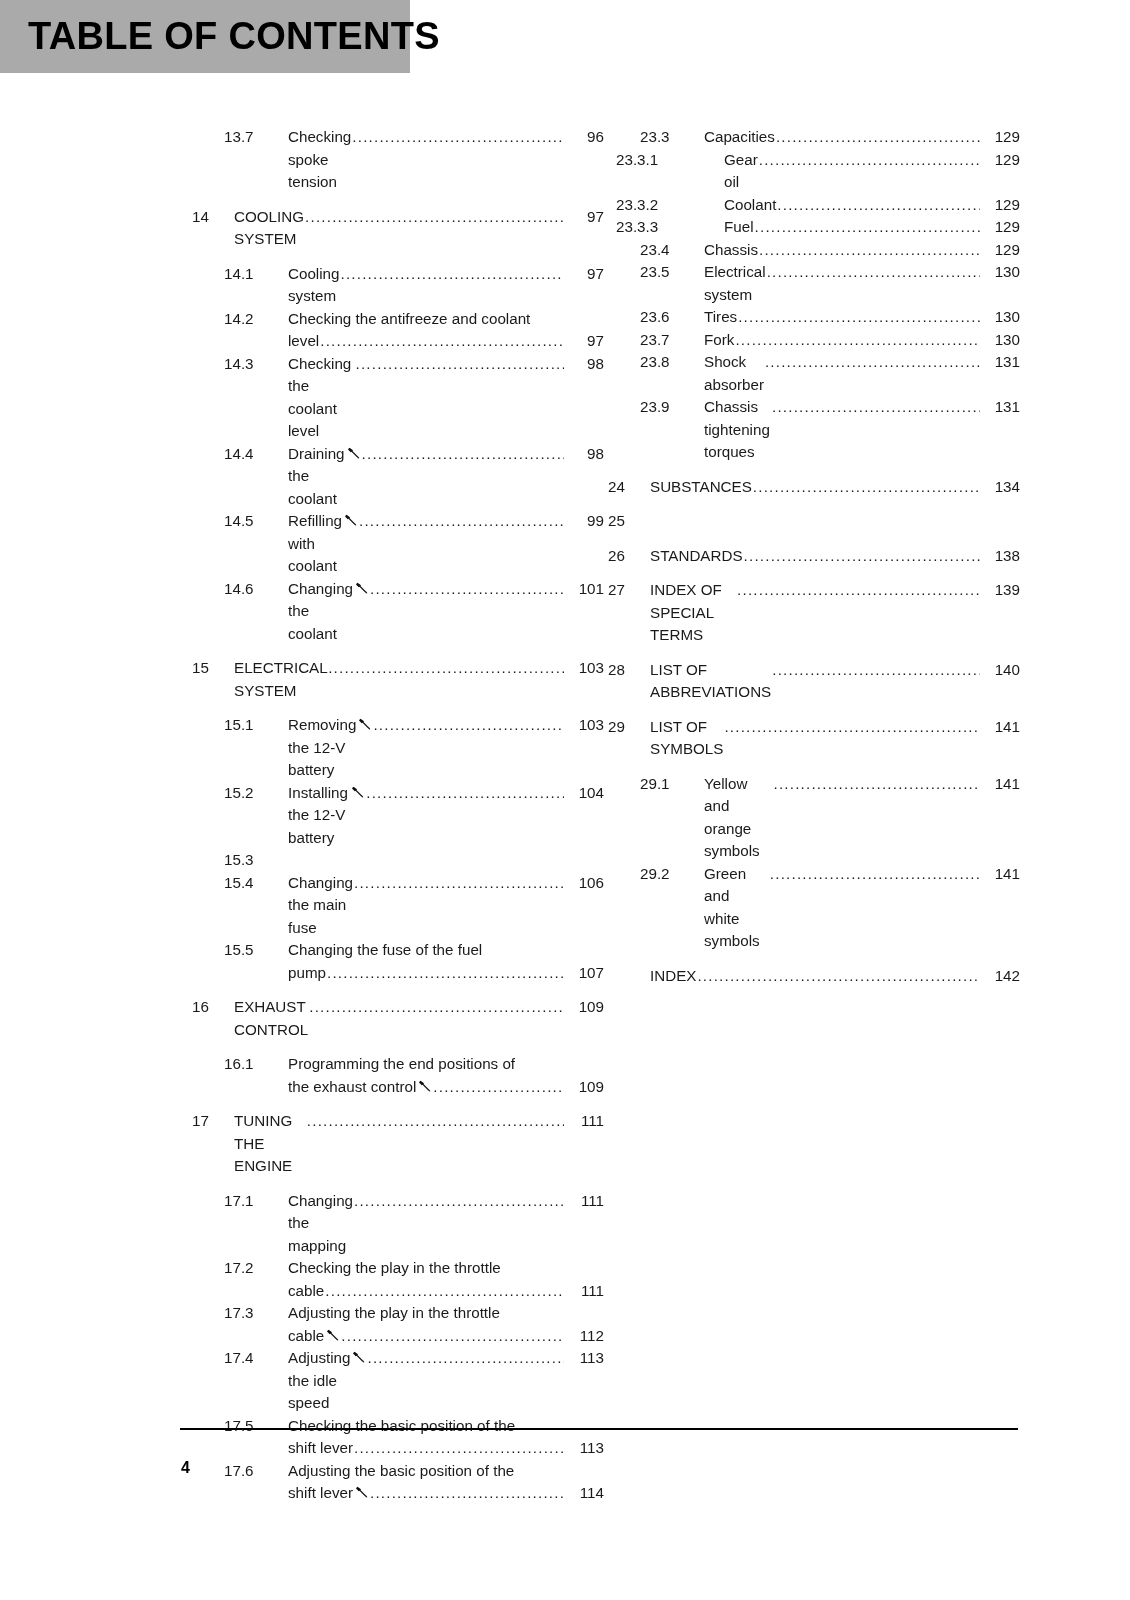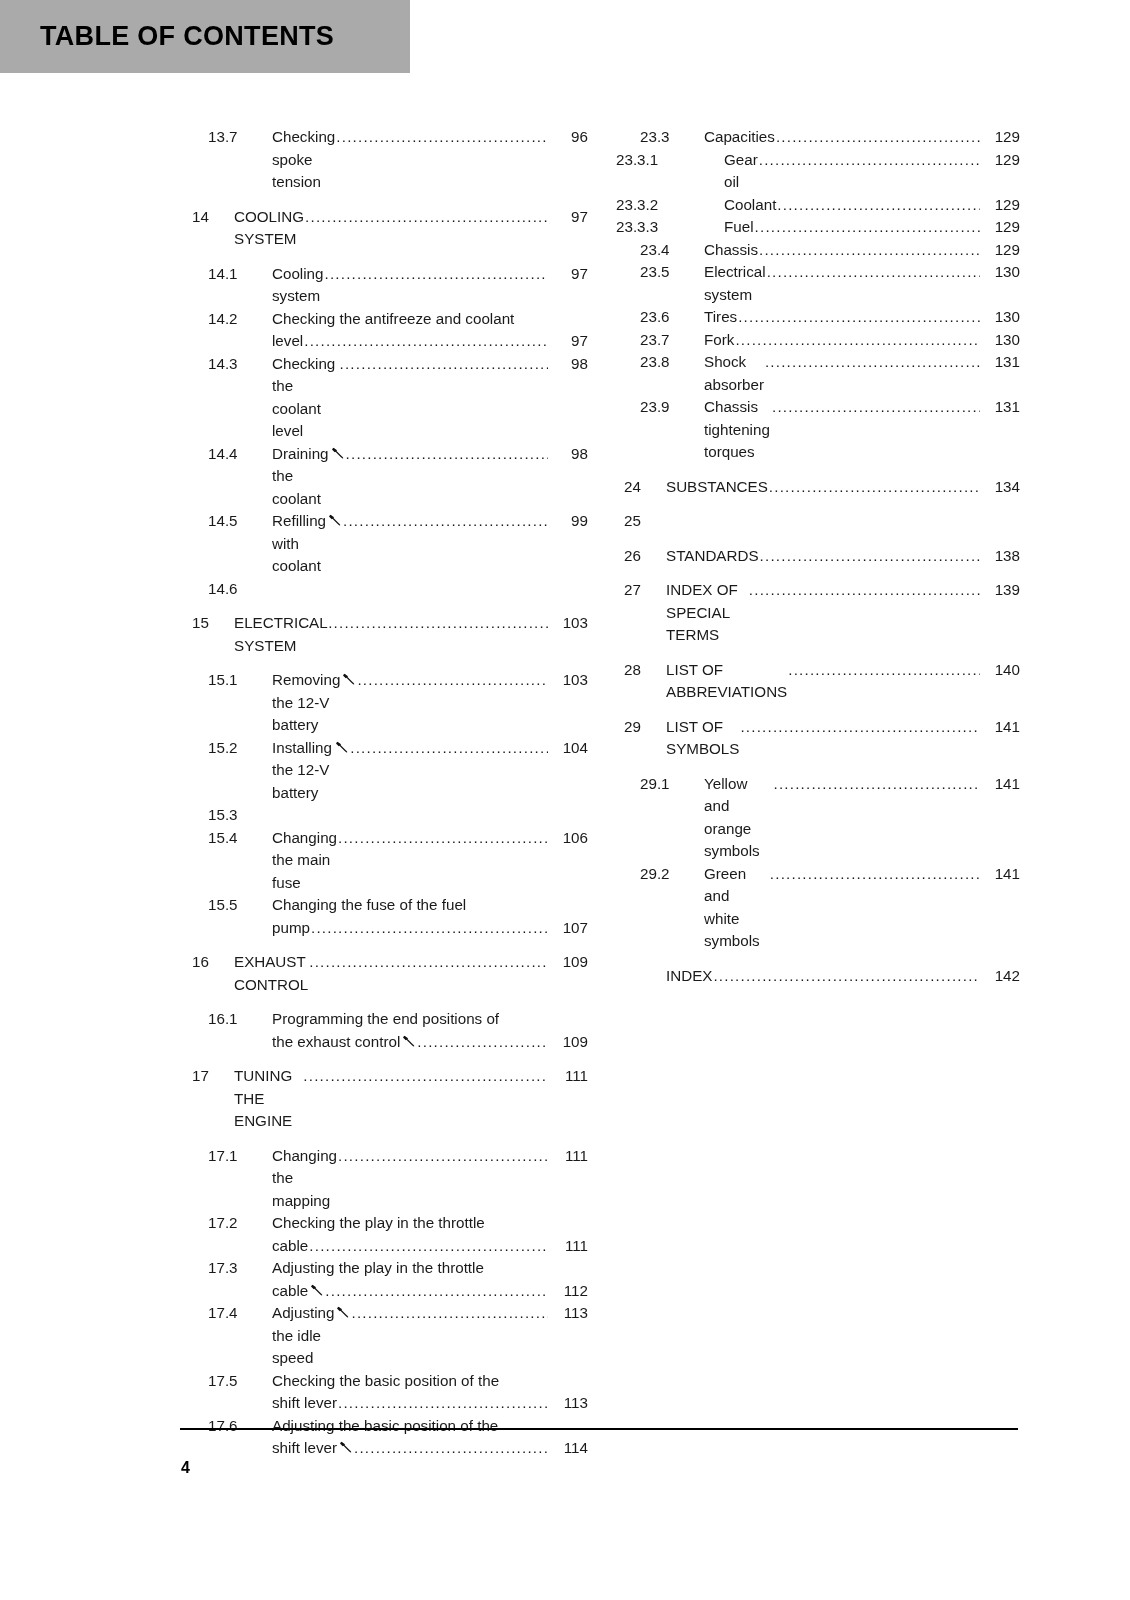--- a/index.html
+++ b/index.html
@@ -21,60 +21,60 @@
     position: absolute;
     left: 0;
     top: 0;
     width: 410px;
     height: 73px;
     background: #aaaaaa;
     display: flex;
     align-items: center;
   }
   .header-title {
-    font-size: 27px;
+    font-size: 38px;
     font-weight: bold;
     letter-spacing: 0.3px;
     color: #000;
-    margin-left: 40px;
+    margin-left: 28px;
     white-space: nowrap;
   }
 
   
   .toc {
     position: absolute;
     left: 0;
     top: 126px;
     width: 1130px;
   }
   .col {
     position: absolute;
     top: 0;
   }
-  .col-left  { left: 176px; width: 412px; }
+  .col-left  { left: 192px; width: 412px; }
   .col-right { left: 608px; width: 412px; }
 
   .entry {
     display: flex;
     align-items: flex-start;
     font-size: 15.2px;
     line-height: 22.5px;
     color: #1a1a1a;
   }
   
   .entry.chapter      { margin-top: 12px; margin-bottom: 12px; }
   .entry.section      { margin-top: 0px; margin-bottom: 0px; }
 
   .num {
     flex: 0 0 auto;
     text-align: left;
     white-space: nowrap;
   }
   
-  .chapter .num   { width: 42px; margin-left: 16px; }
+  .chapter .num   { width: 42px; margin-left: 0px; }
   
   .section .num   { width: 64px; margin-left: 32px; }
   
   .subsection .num{ width: 86px; margin-left: 8px; }
 
   .body {
     flex: 1 1 auto;
     position: relative;
     display: flex;
     align-items: baseline;
@@ -223,20 +223,31 @@
               <path fill="#111111" d="M3.1 1.2 L1.2 3.1 L4.6 6.5 L5.4 5.7 L6.4 6.7 L11.0 11.3 C11.6 11.9 12.3 12.6 13.0 13.3 C13.6 13.9 14.3 14.5 14.8 14.2 C15.3 13.8 14.9 13.0 14.3 12.4 C13.6 11.7 12.9 11.0 12.3 10.4 L7.7 5.8 L6.7 4.8 L7.5 4.0 Z"></path>
               <path fill="#111111" d="M2.0 2.1 L5.0 5.1 L6.2 3.9 L3.2 0.9 C2.4 1.2 2.0 1.6 2.0 2.1 Z"></path>
             </svg>
           </span>
           <span class="leader"></span>
           <span class="page">99</span>
         </span>
       </div>
       <div class="entry section">
         <span class="num">14.6</span>
+        <span class="body">
+          <span class="title">Changing the coolant</span>
+          <span class="wrench-icon">
+            <svg viewBox="0 0 16 16" width="13" height="13" aria-hidden="true">
+              <path fill="#111111" d="M3.1 1.2 L1.2 3.1 L4.6 6.5 L5.4 5.7 L6.4 6.7 L11.0 11.3 C11.6 11.9 12.3 12.6 13.0 13.3 C13.6 13.9 14.3 14.5 14.8 14.2 C15.3 13.8 14.9 13.0 14.3 12.4 C13.6 11.7 12.9 11.0 12.3 10.4 L7.7 5.8 L6.7 4.8 L7.5 4.0 Z"></path>
+              <path fill="#111111" d="M2.0 2.1 L5.0 5.1 L6.2 3.9 L3.2 0.9 C2.4 1.2 2.0 1.6 2.0 2.1 Z"></path>
+            </svg>
+          </span>
+          <span class="leader"></span>
+          <span class="page">101</span>
+        </span>
       </div>
       <div class="entry chapter">
         <span class="num">15</span>
         <span class="body">
           <span class="title">ELECTRICAL SYSTEM</span>
           <span class="leader"></span>
           <span class="page">103</span>
         </span>
       </div>
       <div class="entry section">

